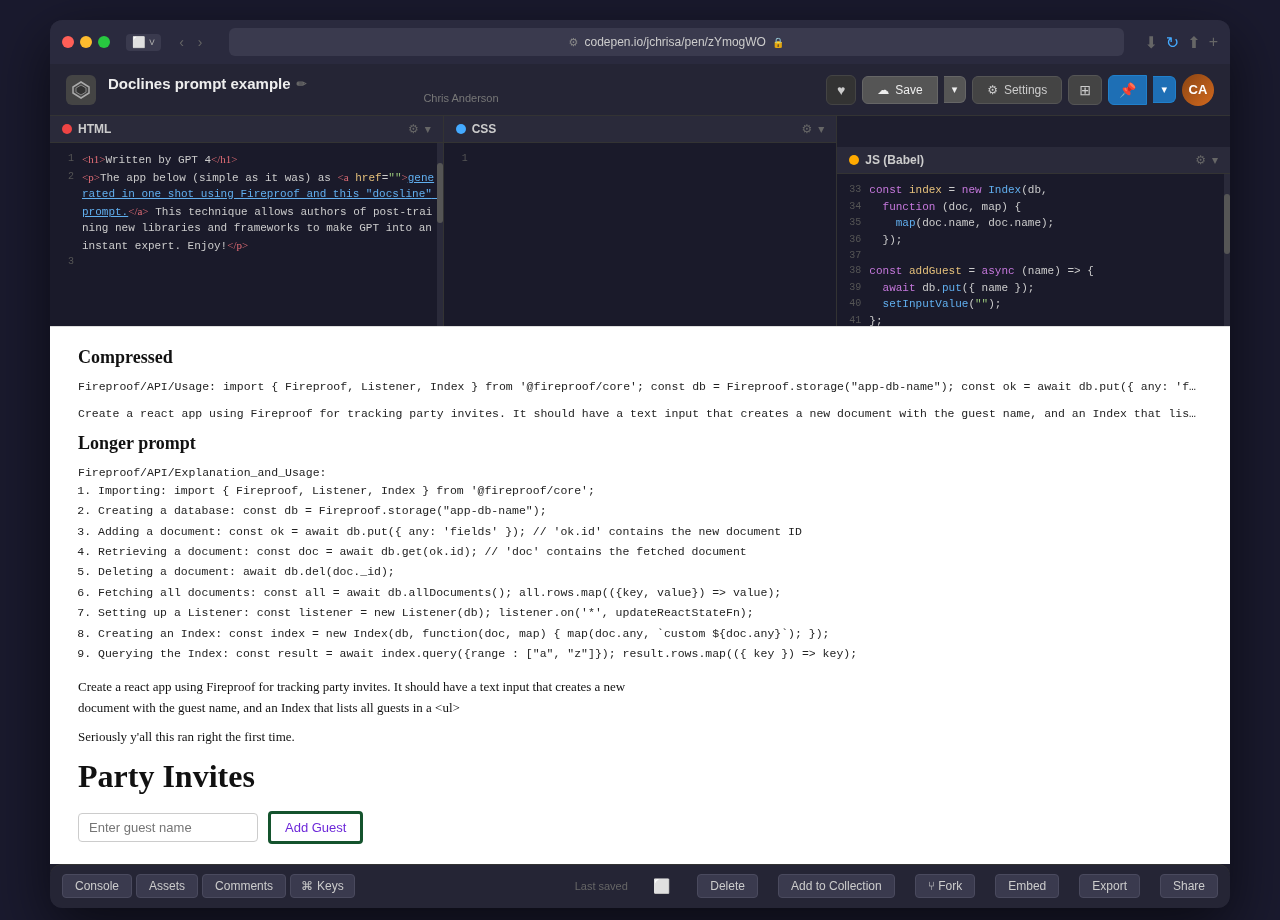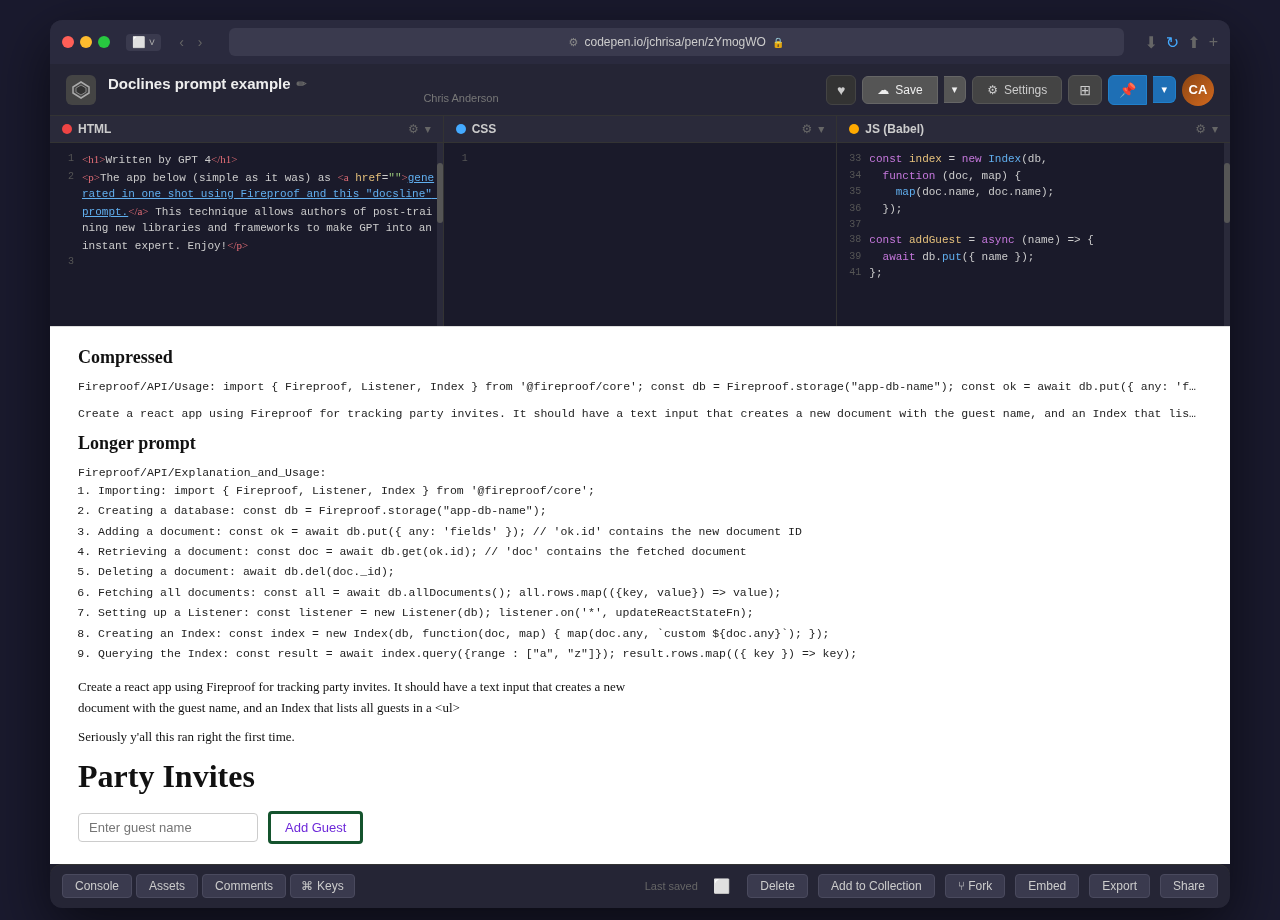--- a/index.html
+++ b/index.html
@@ -166,21 +166,21 @@
       height: 210px;
       background: #1e1e2e;
     }
     .editor-pane {
       flex: 1;
       border-right: 1px solid #333;
       display: flex;
       flex-direction: column;
       overflow: hidden;
     }
-    .editor-pane:last-child { border-right: none; }
+    .editor-pane:last-child { border-right: none; margin-top: 31px; }
     .editor-header {
       background: #2a2a3a;
       padding: 6px 12px;
       display: flex;
       align-items: center;
       justify-content: space-between;
       border-bottom: 1px solid #333;
     }
     .editor-lang {
       display: flex; align-items: center; gap: 6px;
@@ -339,21 +339,21 @@
       color: #ccc;
       padding: 4px 10px;
       font-size: 12px;
       cursor: pointer;
       display: flex; align-items: center; gap: 4px;
     }
     .bottom-right {
       margin-left: auto;
       display: flex;
       align-items: center;
-      gap: 10px;
+      gap: 20px;
     }
     .last-saved-text {
       color: #666; font-size: 11px;
     }
     .bottom-icon-btn {
       background: none; border: none; color: #555; cursor: pointer; font-size: 14px; padding: 2px 6px;
     }
     .bottom-action-btn {
       background: #3a3a4e;
       border: 1px solid #4a4a5e;
@@ -510,20 +510,24 @@
           <span class="line-num">37</span>
           <span class="line-content"></span>
         </div>
         <div class="code-line">
           <span class="line-num">38</span>
           <span class="line-content"><span class="c-kw">const</span> <span class="c-var">addGuest</span> = <span class="c-kw">async</span> (name) =&gt; {</span>
         </div>
         <div class="code-line">
           <span class="line-num">39</span>
           <span class="line-content">  <span class="c-kw">await</span> db.<span class="c-fn">put</span>({ name });</span>
+        </div>
+        <div class="code-line">
+          <span class="line-num">40</span>
+          <span class="line-content">  <span class="c-fn">setInputValue</span>(<span class="c-str">""</span>);</span>
         </div>
         <div class="code-line">
           <span class="line-num">41</span>
           <span class="line-content">};</span>
         </div>
         <div class="scrollbar-track">
           <div class="scrollbar-thumb"></div>
         </div>
       </div>
     </div>

